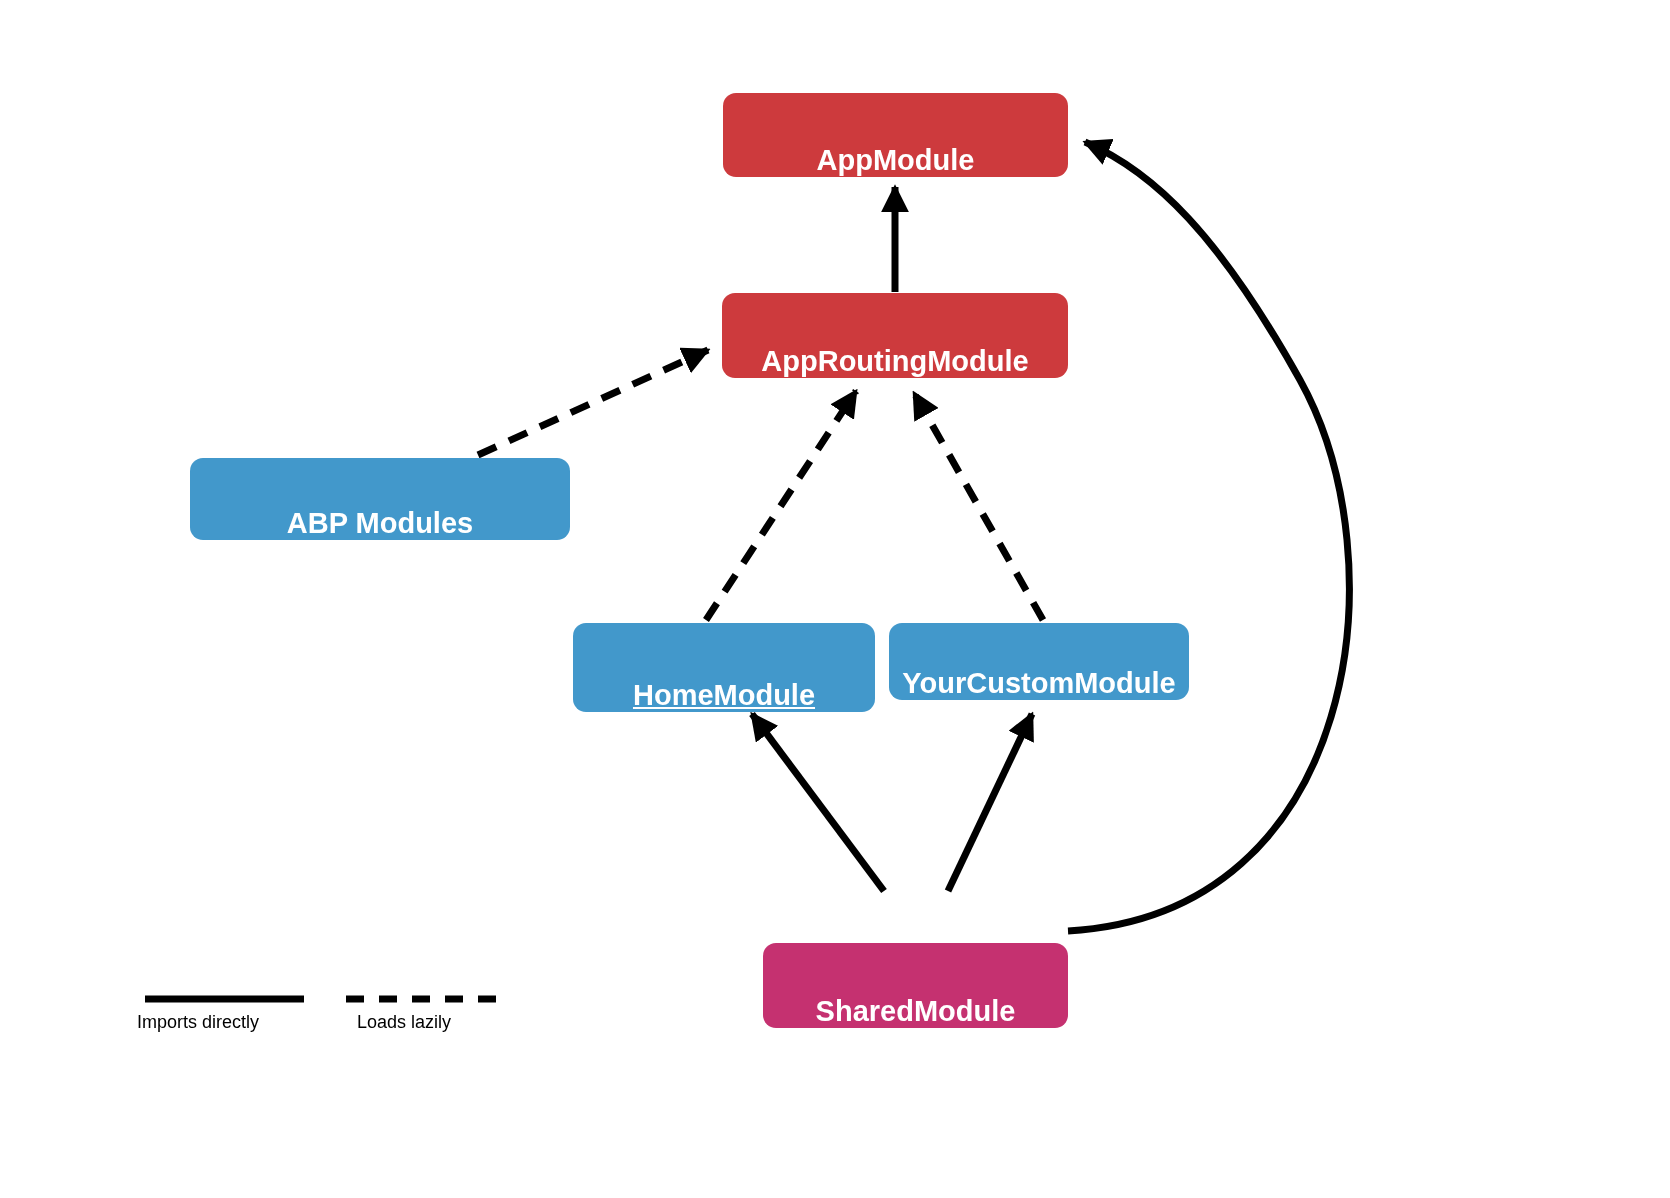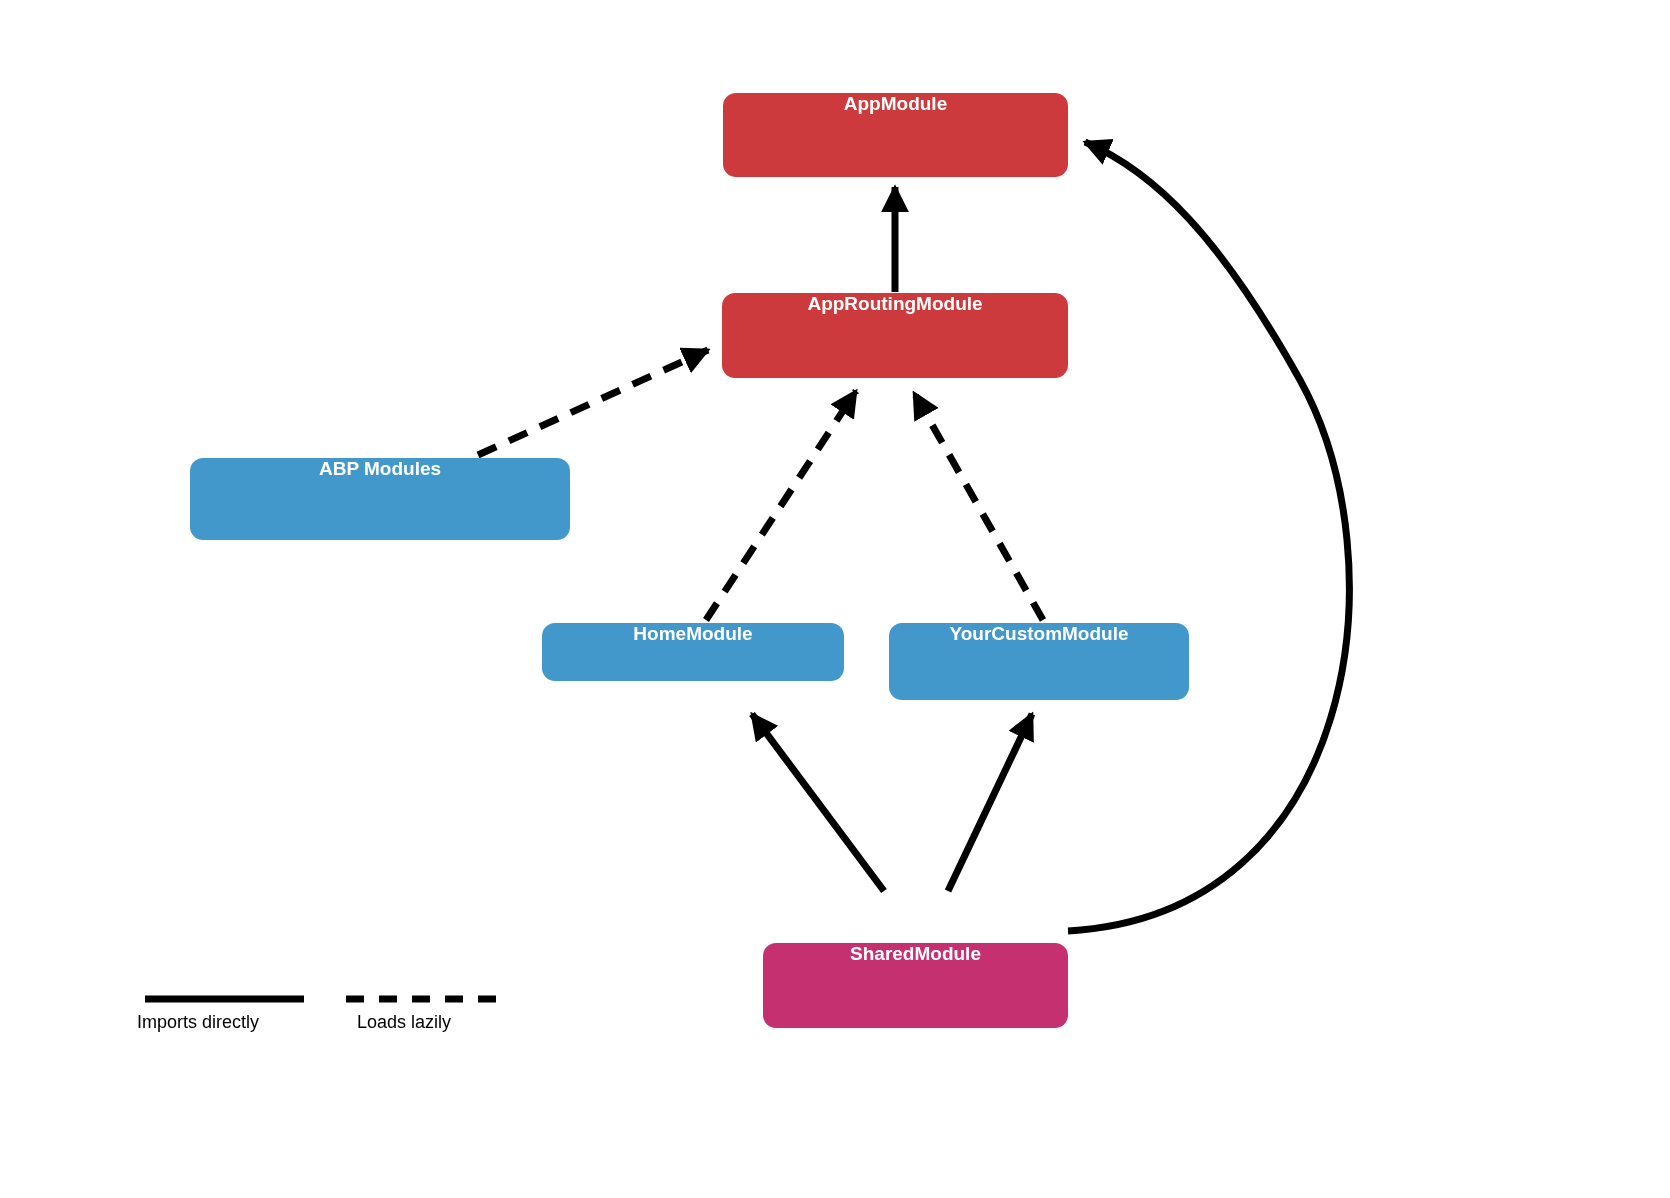--- a/index.html
+++ b/index.html
@@ -35,35 +35,35 @@
     stroke-width: 7;
     fill: none;
   }
   .legend-line.dashed {
     stroke-dasharray: 18 15;
   }
   .node {
     position: absolute;
     border-radius: 13px;
     display: flex;
-    align-items: flex-start;
+    align-items: flex-end;
     justify-content: center;
     color: #ffffff;
     font-weight: bold;
-    font-size: 19px;
+    font-size: 29px;
     letter-spacing: 0px;
   }
   .node.red     { background: var(--node-red, #CD3A3D); }
   .node.blue    { background: var(--node-blue, #4298CB); }
   .node.magenta { background: var(--node-magenta, #C53170); }
 
   #node-app        { left: 723px; top: 93px;  width: 345px; height: 84px; }
   #node-approuting { left: 722px; top: 293px; width: 346px; height: 85px; }
   #node-abp        { left: 190px; top: 458px; width: 380px; height: 82px; }
-  #node-home       { left: 542px; top: 623px; width: 302px; height: 58px; }
+  #node-home       { left: 573px; top: 623px; width: 302px; height: 89px; text-decoration: underline; }
   #node-custom     { left: 889px; top: 623px; width: 300px; height: 77px; }
   #node-shared     { left: 763px; top: 943px; width: 305px; height: 85px; }
 
   .legend-label {
     position: absolute;
     font-size: 18px;
     color: #000000;
     white-space: nowrap;
   }
   #legend-label-solid  { left: 137px; top: 1012px; }

